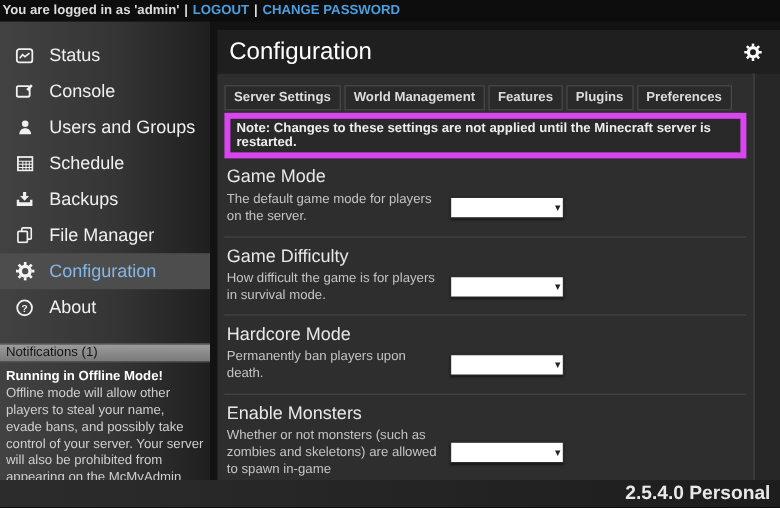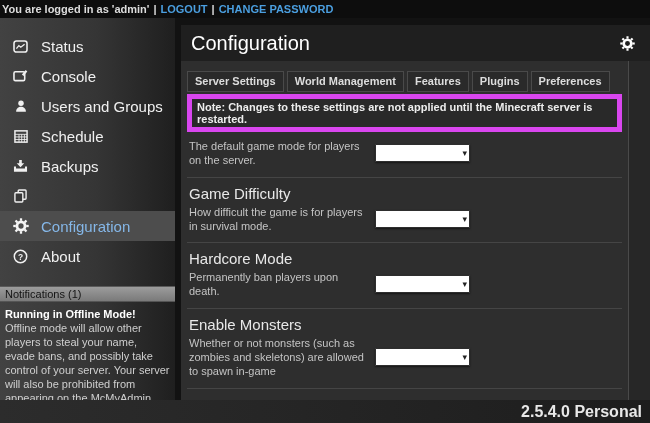--- a/index.html
+++ b/index.html
@@ -158,20 +158,21 @@
           <span>Backups</span>
         </div>
 
         <div class="nav-item">
           <span class="nav-icon">
             <svg width="13" height="14" viewBox="0 0 14 15">
                 <rect x="4.5" y="1" width="8.5" height="10" rx="1" fill="none" stroke="currentColor" stroke-width="1.5"></rect>
                 <rect x="1" y="4" width="8.5" height="10" rx="1" fill="#383838" stroke="currentColor" stroke-width="1.5"></rect>
               </svg>
           </span>
+          <span>File Manager</span>
         </div>
 
         <div class="nav-item active">
           <span class="nav-icon" style="color:#f5f5f5;">
             <svg width="16" height="16" viewBox="-8.5 -8.5 17 17">
                 <circle r="4.3" fill="none" stroke="currentColor" stroke-width="3"></circle>
                 <g stroke="currentColor" stroke-width="2.4">
                   <line x1="0" y1="-5.5" x2="0" y2="-8.2"></line>
                   <line x1="3.89" y1="-3.89" x2="5.8" y2="-5.8"></line>
                   <line x1="5.5" y1="0" x2="8.2" y2="0"></line>
@@ -233,20 +234,21 @@
             <div class="tab">World Management</div>
             <div class="tab">Features</div>
             <div class="tab">Plugins</div>
             <div class="tab">Preferences</div>
 
           </div>
 
           <div class="note">Note: Changes to these settings are not applied until the Minecraft server is restarted.</div>
 
           <div class="setting">
+            <div class="setting-name">Game Mode</div>
             <div class="setting-body">
               <div class="setting-desc">The default game mode for players on the server.</div>
               <div class="selwrap">
                 <select></select>
                 <span class="selarrow">▾</span>
               </div>
             </div>
           </div>
 
           <div class="setting">

